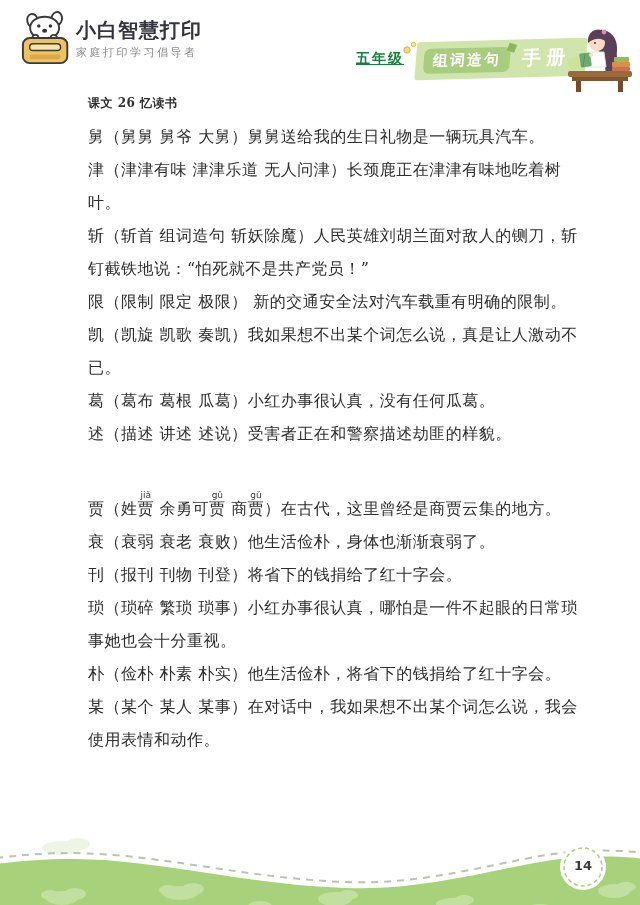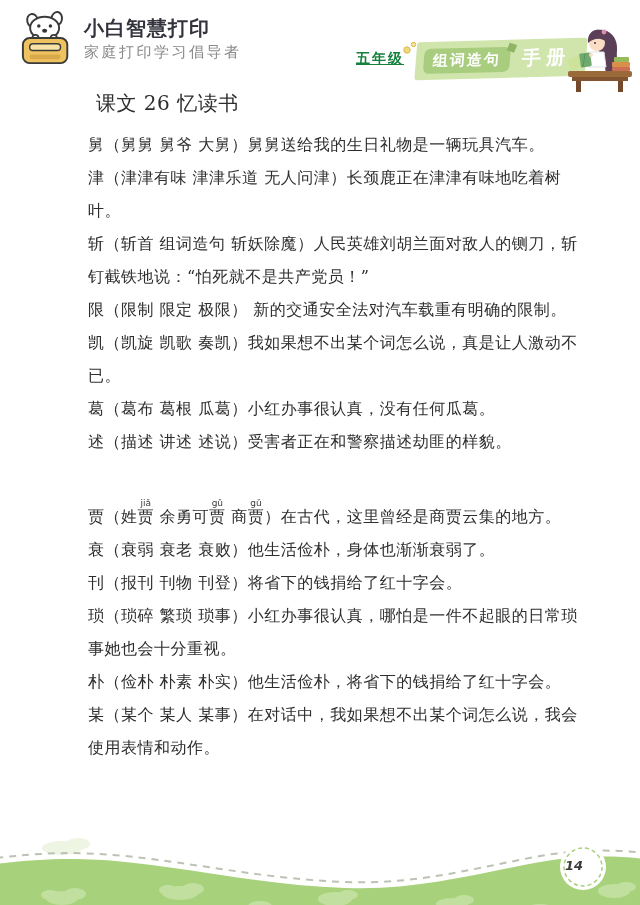--- a/index.html
+++ b/index.html
@@ -3,50 +3,50 @@
 <meta charset="utf-8">
 <style>
   html,body { margin:0; padding:0; background:#fff; }
   .page {
     position:relative; width:640px; height:905px; background:#fff;
     overflow:hidden; font-family:"DejaVu Serif","Liberation Serif",serif;
   }
 
   
   .page-header { display:flex; justify-content:space-between; align-items:flex-start; padding:10px 8px 0 20px; height:72px; box-sizing:border-box; }
-  .logo-group { display:flex; align-items:center; gap:8px; }
+  .logo-group { display:flex; align-items:center; gap:0; }
   .brand-text { display:flex; flex-direction:column; }
   .brand-title { font-family:"DejaVu Sans","Liberation Sans",sans-serif; font-weight:bold; font-size:20px; color:#33333e; letter-spacing:1px; line-height:1.1; }
-  .brand-tagline { font-family:"DejaVu Sans","Liberation Sans",sans-serif; font-size:15px; color:#8a8a8a; letter-spacing:2.5px; margin-top:4px; }
+  .brand-tagline { font-family:"DejaVu Sans","Liberation Sans",sans-serif; font-size:11px; color:#8a8a8a; letter-spacing:2.5px; margin-top:4px; }
 
   .header-right { display:flex; align-items:center; margin-top:16px; }
   .grade-label { position:relative; color:#15803d; font-family:"DejaVu Sans","Liberation Sans",sans-serif; font-weight:bold; font-size:14px; letter-spacing:2px; margin-right:12px;text-decoration:underline; }
   .sparkle { position:absolute; top:-10px; right:-14px; }
 
   .banner { position:relative; background:#cfe5ab; transform:skewX(-6deg) rotate(-1.5deg); border-radius:3px; padding:6px 16px 6px 8px; display:flex; align-items:center; gap:12px; }
   .banner-tag { position:relative; background:#a9cd7f; border-radius:6px; padding:3px 9px; color:#fff; font-family:"DejaVu Sans","Liberation Sans",sans-serif; font-weight:bold; font-size:15px; letter-spacing:2px; }
   .tag-notch { position:absolute; top:-3px; right:-5px; width:8px; height:8px; background:#8fb466; transform:rotate(18deg); }
   .banner-suffix { color:#fff; font-family:"DejaVu Sans","Liberation Sans",sans-serif; font-weight:bold; font-size:19px; letter-spacing:5px; }
   .teacher { margin-left:-18px; position:relative; z-index:2; }
 
   
   .lesson { margin:15px 50px 0 88px; font-size:16px; line-height:33px; color:#2e2e2e; }
-  .lesson-title { font-size:20px; font-weight:normal; margin:8px; letter-spacing:0.5px; }
+  .lesson-title { font-size:12px; font-weight:bold; margin:0; letter-spacing:0.5px; }
   .entry { margin:0; letter-spacing:0.5px; }
   .entry.has-ruby { padding-top:9px; }
   .rb { display:inline-block; position:relative; line-height:normal;margin-top:40px; }
   .rt { position:absolute; top:-9px; left:50%; transform:translateX(-50%);
         font-family:"DejaVu Sans","Liberation Sans",sans-serif; font-size:9px;
         color:#3a3a3a; letter-spacing:0; white-space:nowrap; }
 
   
   .page-footer { position:absolute; left:0; bottom:0; width:640px; height:95px; }
   .footer-wave { display:block; }
-  .page-number { position:absolute; left:565px; top:48px; width:36px; 
-    font-family:"DejaVu Sans","Liberation Sans",sans-serif; font-weight:bold; font-size:13px; color:#3c3c3c;font-style:italic; }
+  .page-number { position:absolute; left:565px; top:48px; width:36px; text-align:center;
+    font-family:"DejaVu Sans","Liberation Sans",sans-serif; font-weight:bold; font-size:13px; color:#3c3c3c; }
 </style>
 </head>
 <body>
 
 <div class="page">
 
   <header class="page-header">
     <div class="logo-group">
       <svg width="56" height="58" viewBox="0 0 58 58">
         <ellipse cx="13" cy="10" rx="5.5" ry="7" fill="#fff" stroke="#3b3b3b" stroke-width="2" transform="rotate(-14 13 10)"></ellipse>

